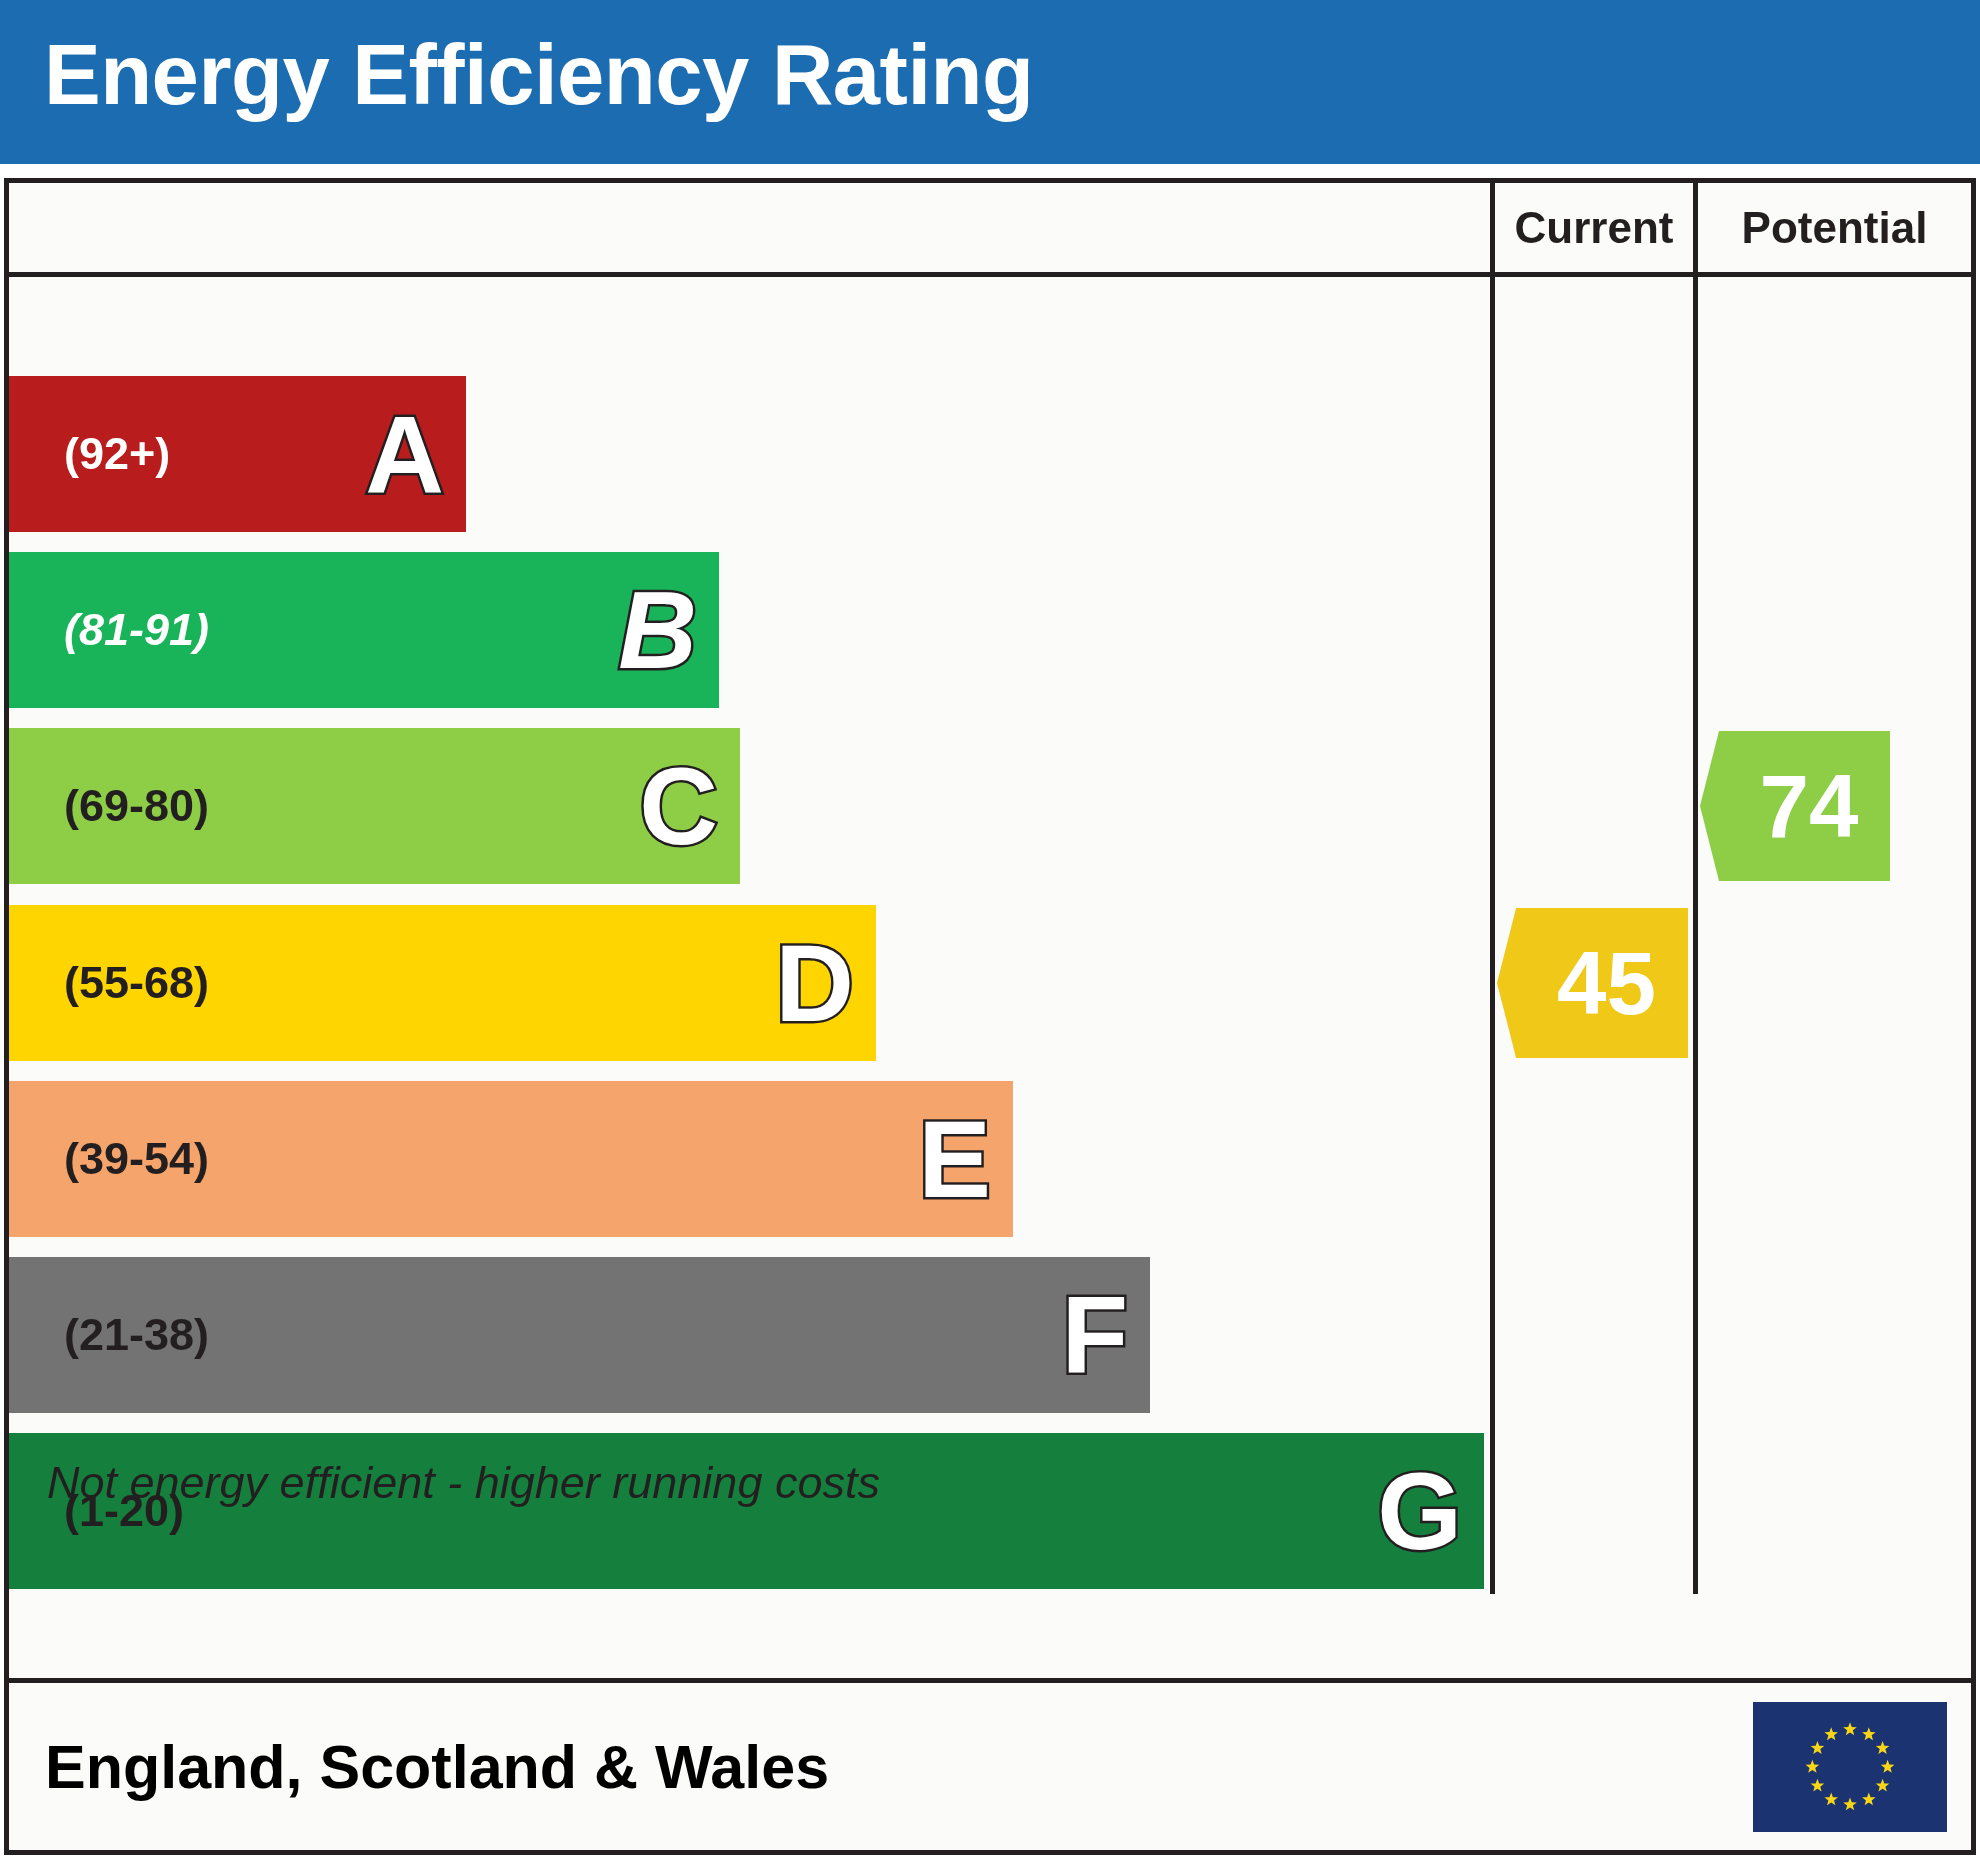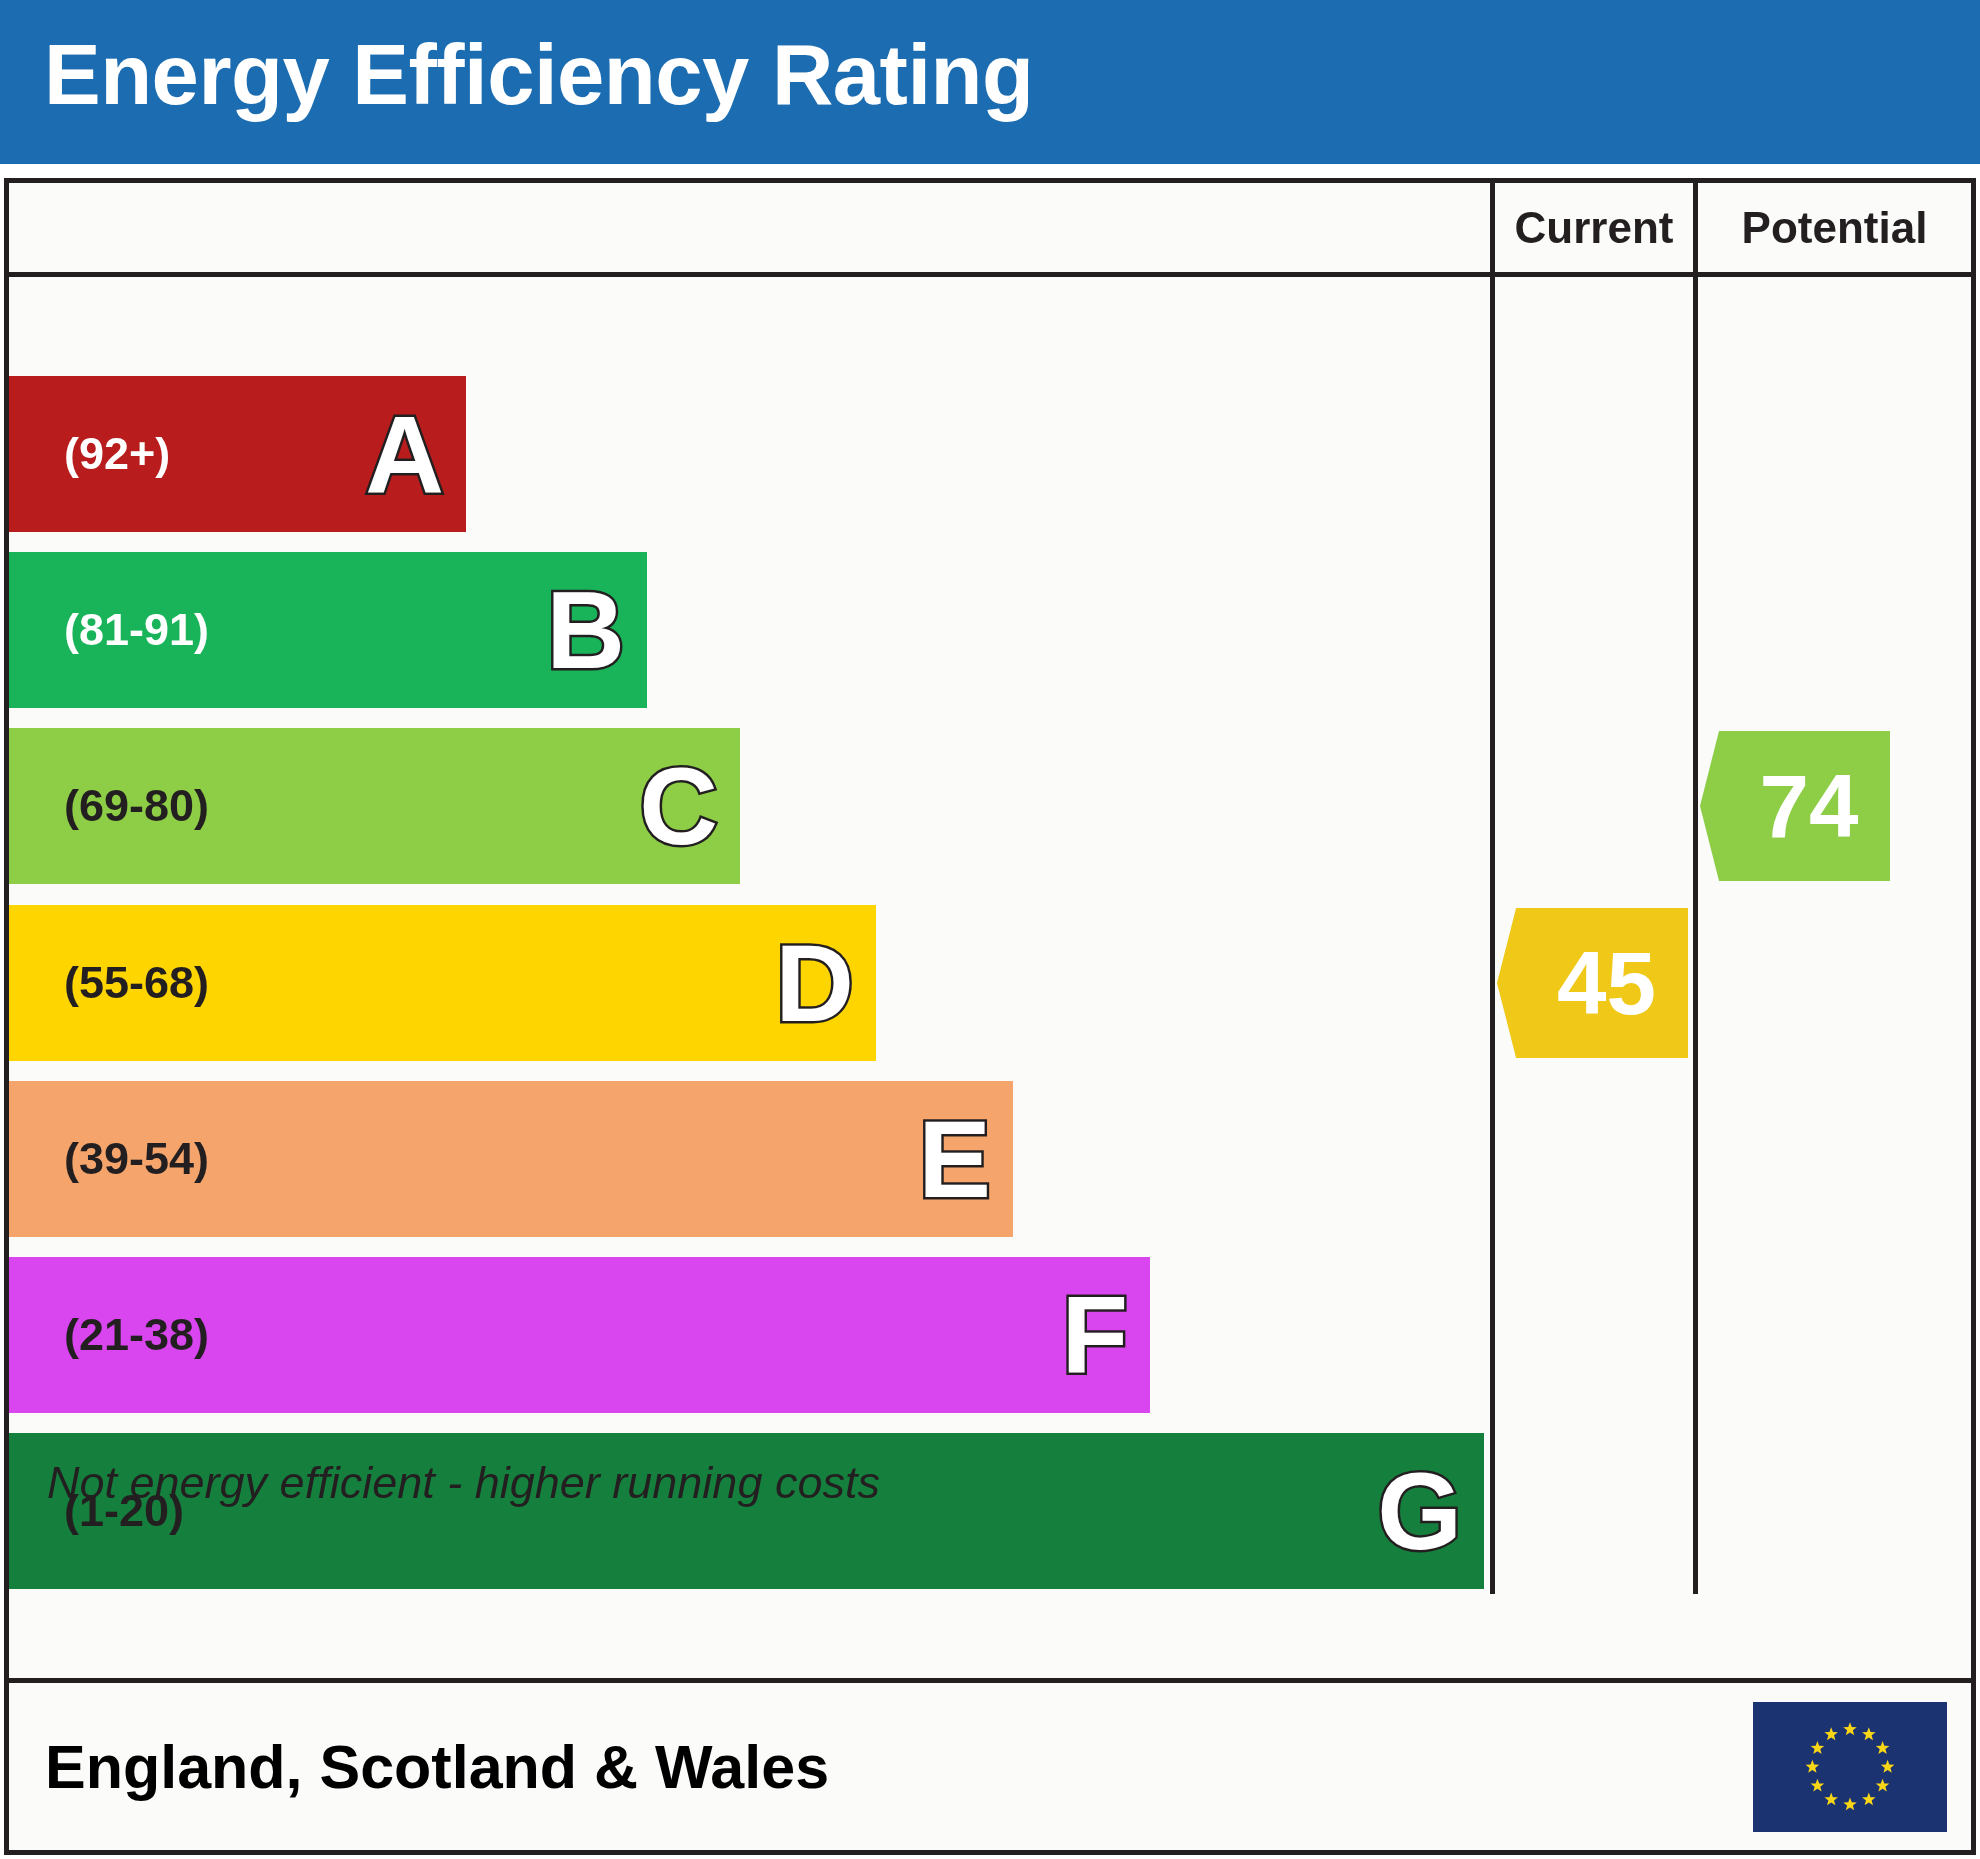--- a/index.html
+++ b/index.html
@@ -243,37 +243,37 @@
 
     <div class="vdiv v1"></div>
     <div class="vdiv v2"></div>
 
     <div class="chart-body">
       <div class="bands" id="bands">
           <div class="band dark" style="top: 0px; width: 457px; background: #b91c1c;">
             <span class="band-range">(92+)</span>
             <span class="band-letter">A</span>
           </div>
-          <div class="band dark" style="top: 176px; width: 638px; background: rgb(25, 180, 89);">
+          <div class="band dark" style="top: 176px; width: 710px; background: rgb(25, 180, 89); font-style: italic;">
             <span class="band-range">(81-91)</span>
             <span class="band-letter">B</span>
           </div>
           <div class="band" style="top: 352px; width: 731px; background: rgb(141, 206, 70);">
             <span class="band-range">(69-80)</span>
             <span class="band-letter">C</span>
           </div>
           <div class="band" style="top: 529px; width: 867px; background: rgb(255, 213, 0);">
             <span class="band-range">(55-68)</span>
             <span class="band-letter">D</span>
           </div>
           <div class="band" style="top: 705px; width: 1004px; background: rgb(245, 165, 108);">
             <span class="band-range">(39-54)</span>
             <span class="band-letter">E</span>
           </div>
-          <div class="band" style="top: 881px; width: 1141px; background: #d946ef;">
+          <div class="band" style="top: 881px; width: 1141px; background: #737373;">
             <span class="band-range">(21-38)</span>
             <span class="band-letter">F</span>
           </div>
           <div class="band" style="top: 1057px; width: 1475px; background: #15803d;">
             <span class="band-range">(1-20)</span>
             <span class="band-letter">G</span>
           </div>
         </div>
       <div class="caption bottom">Not energy efficient - higher running costs</div>
     </div>

